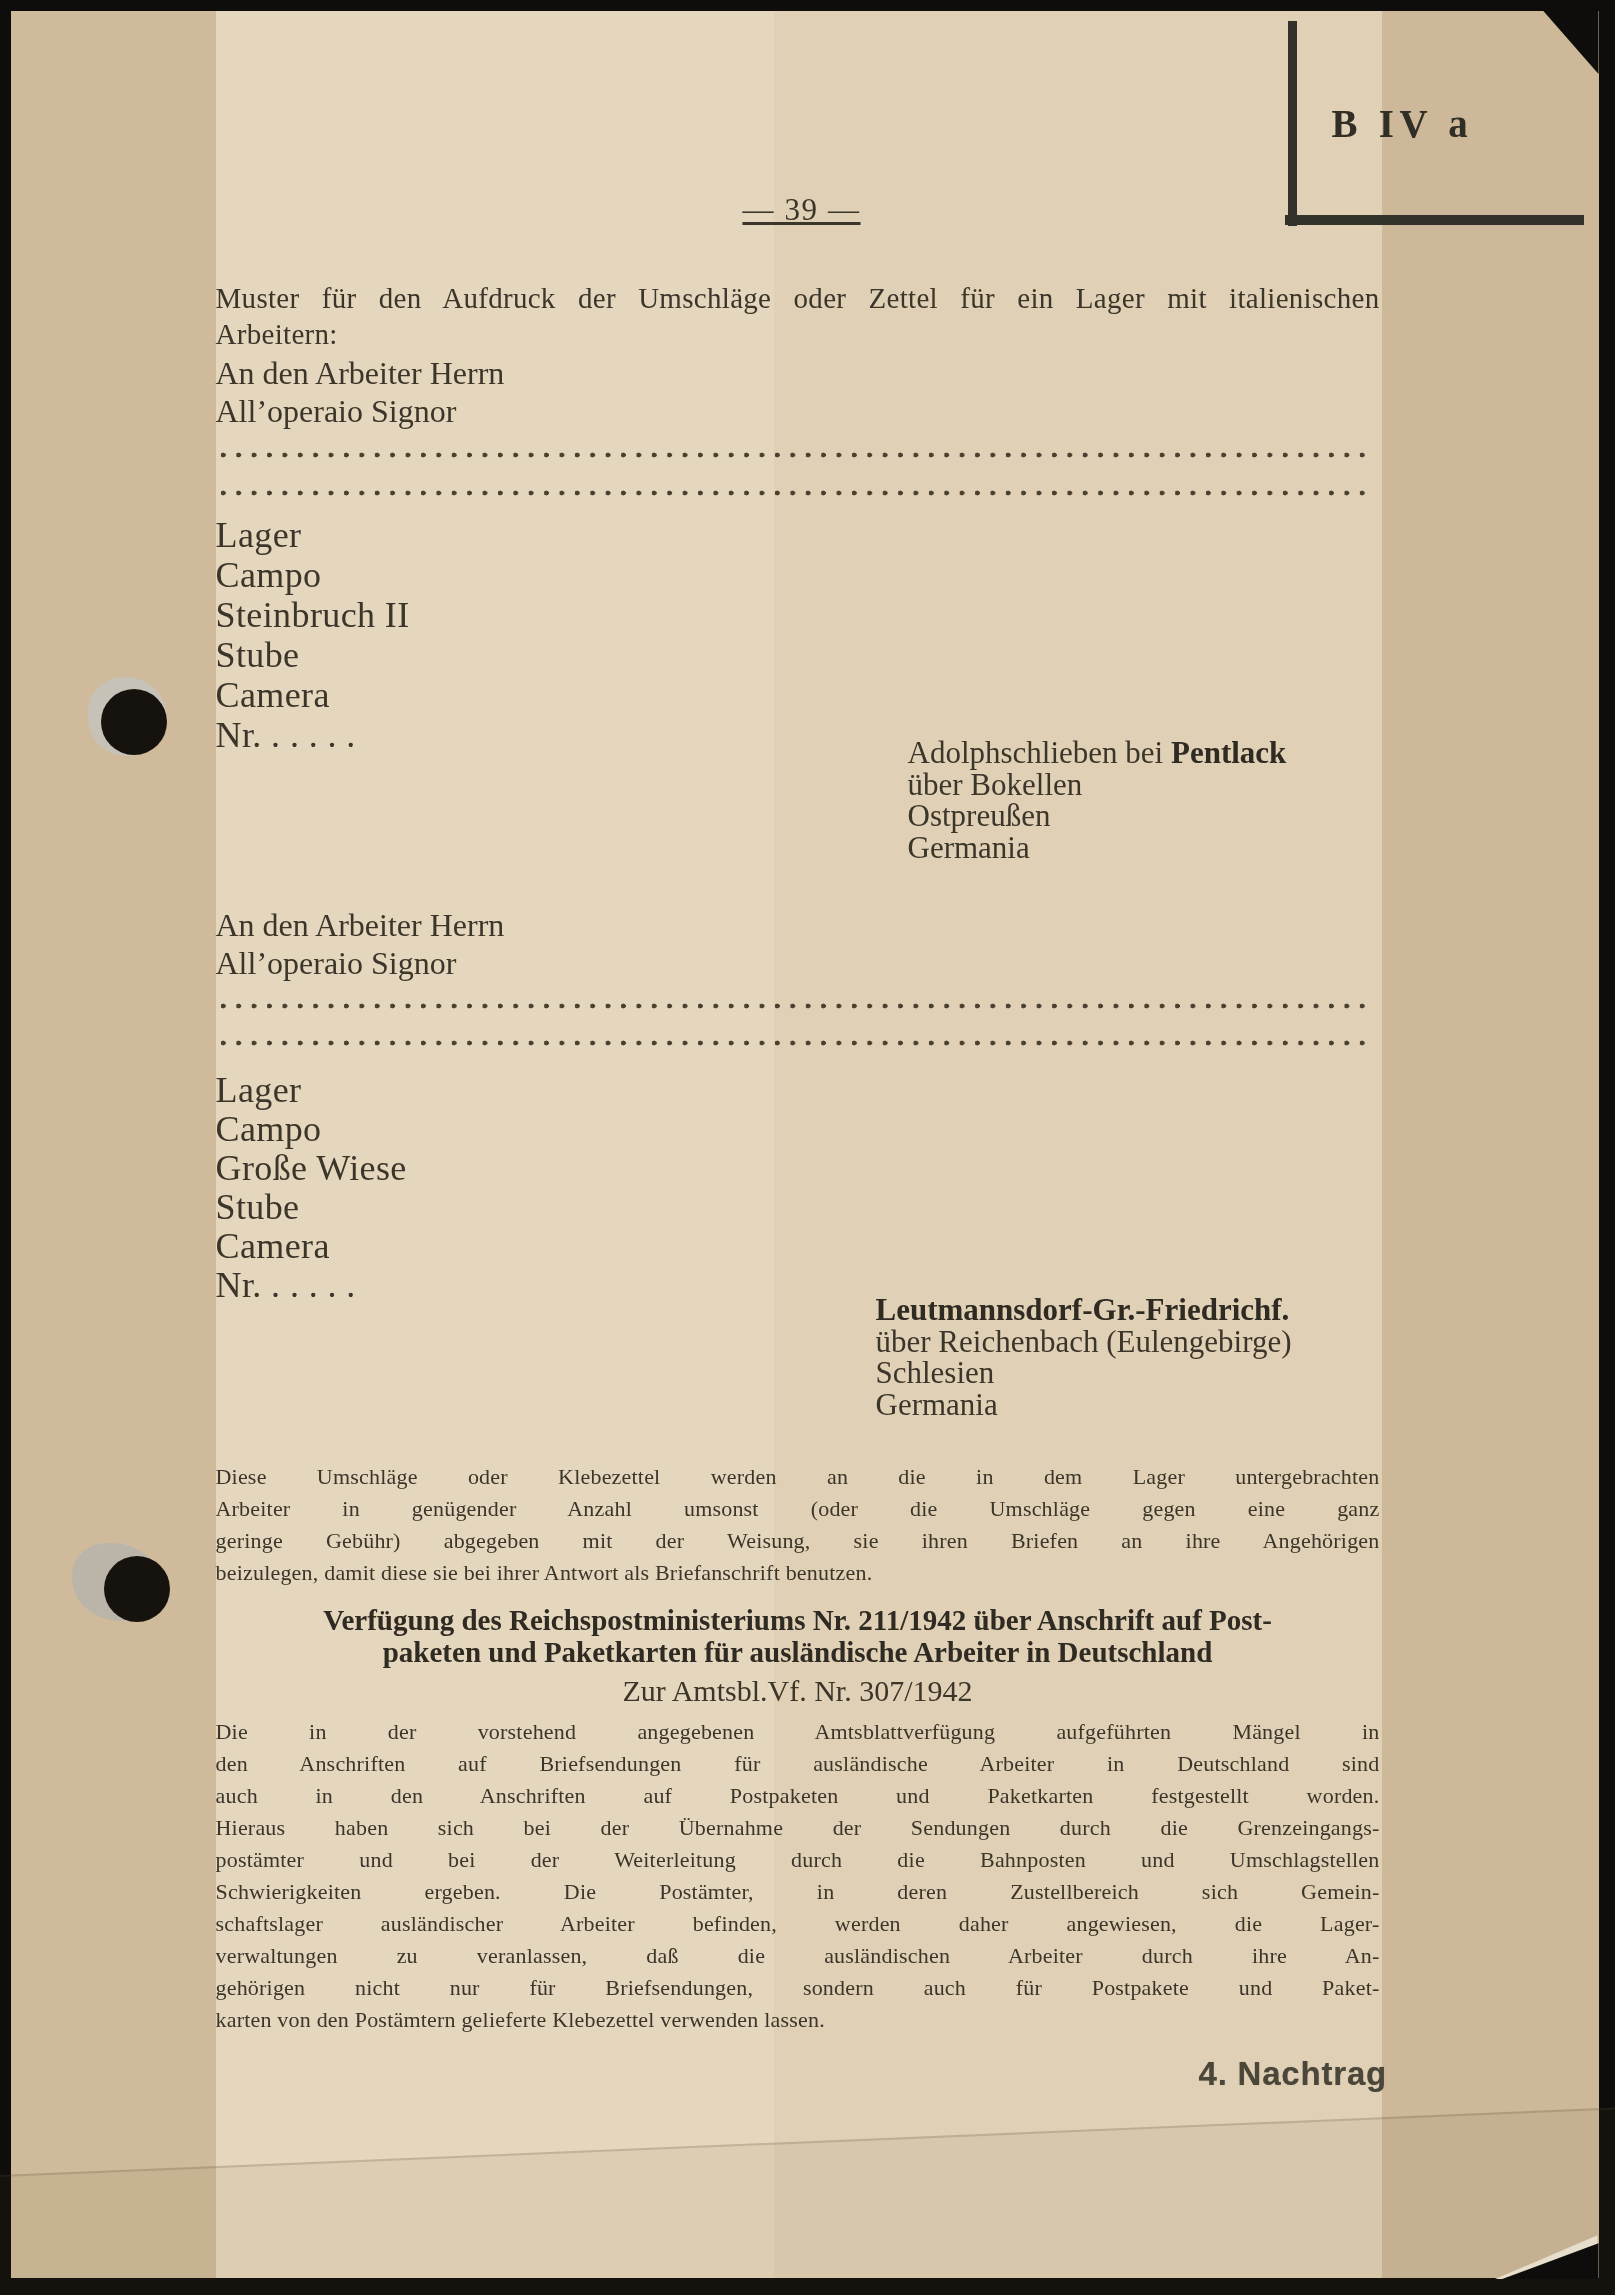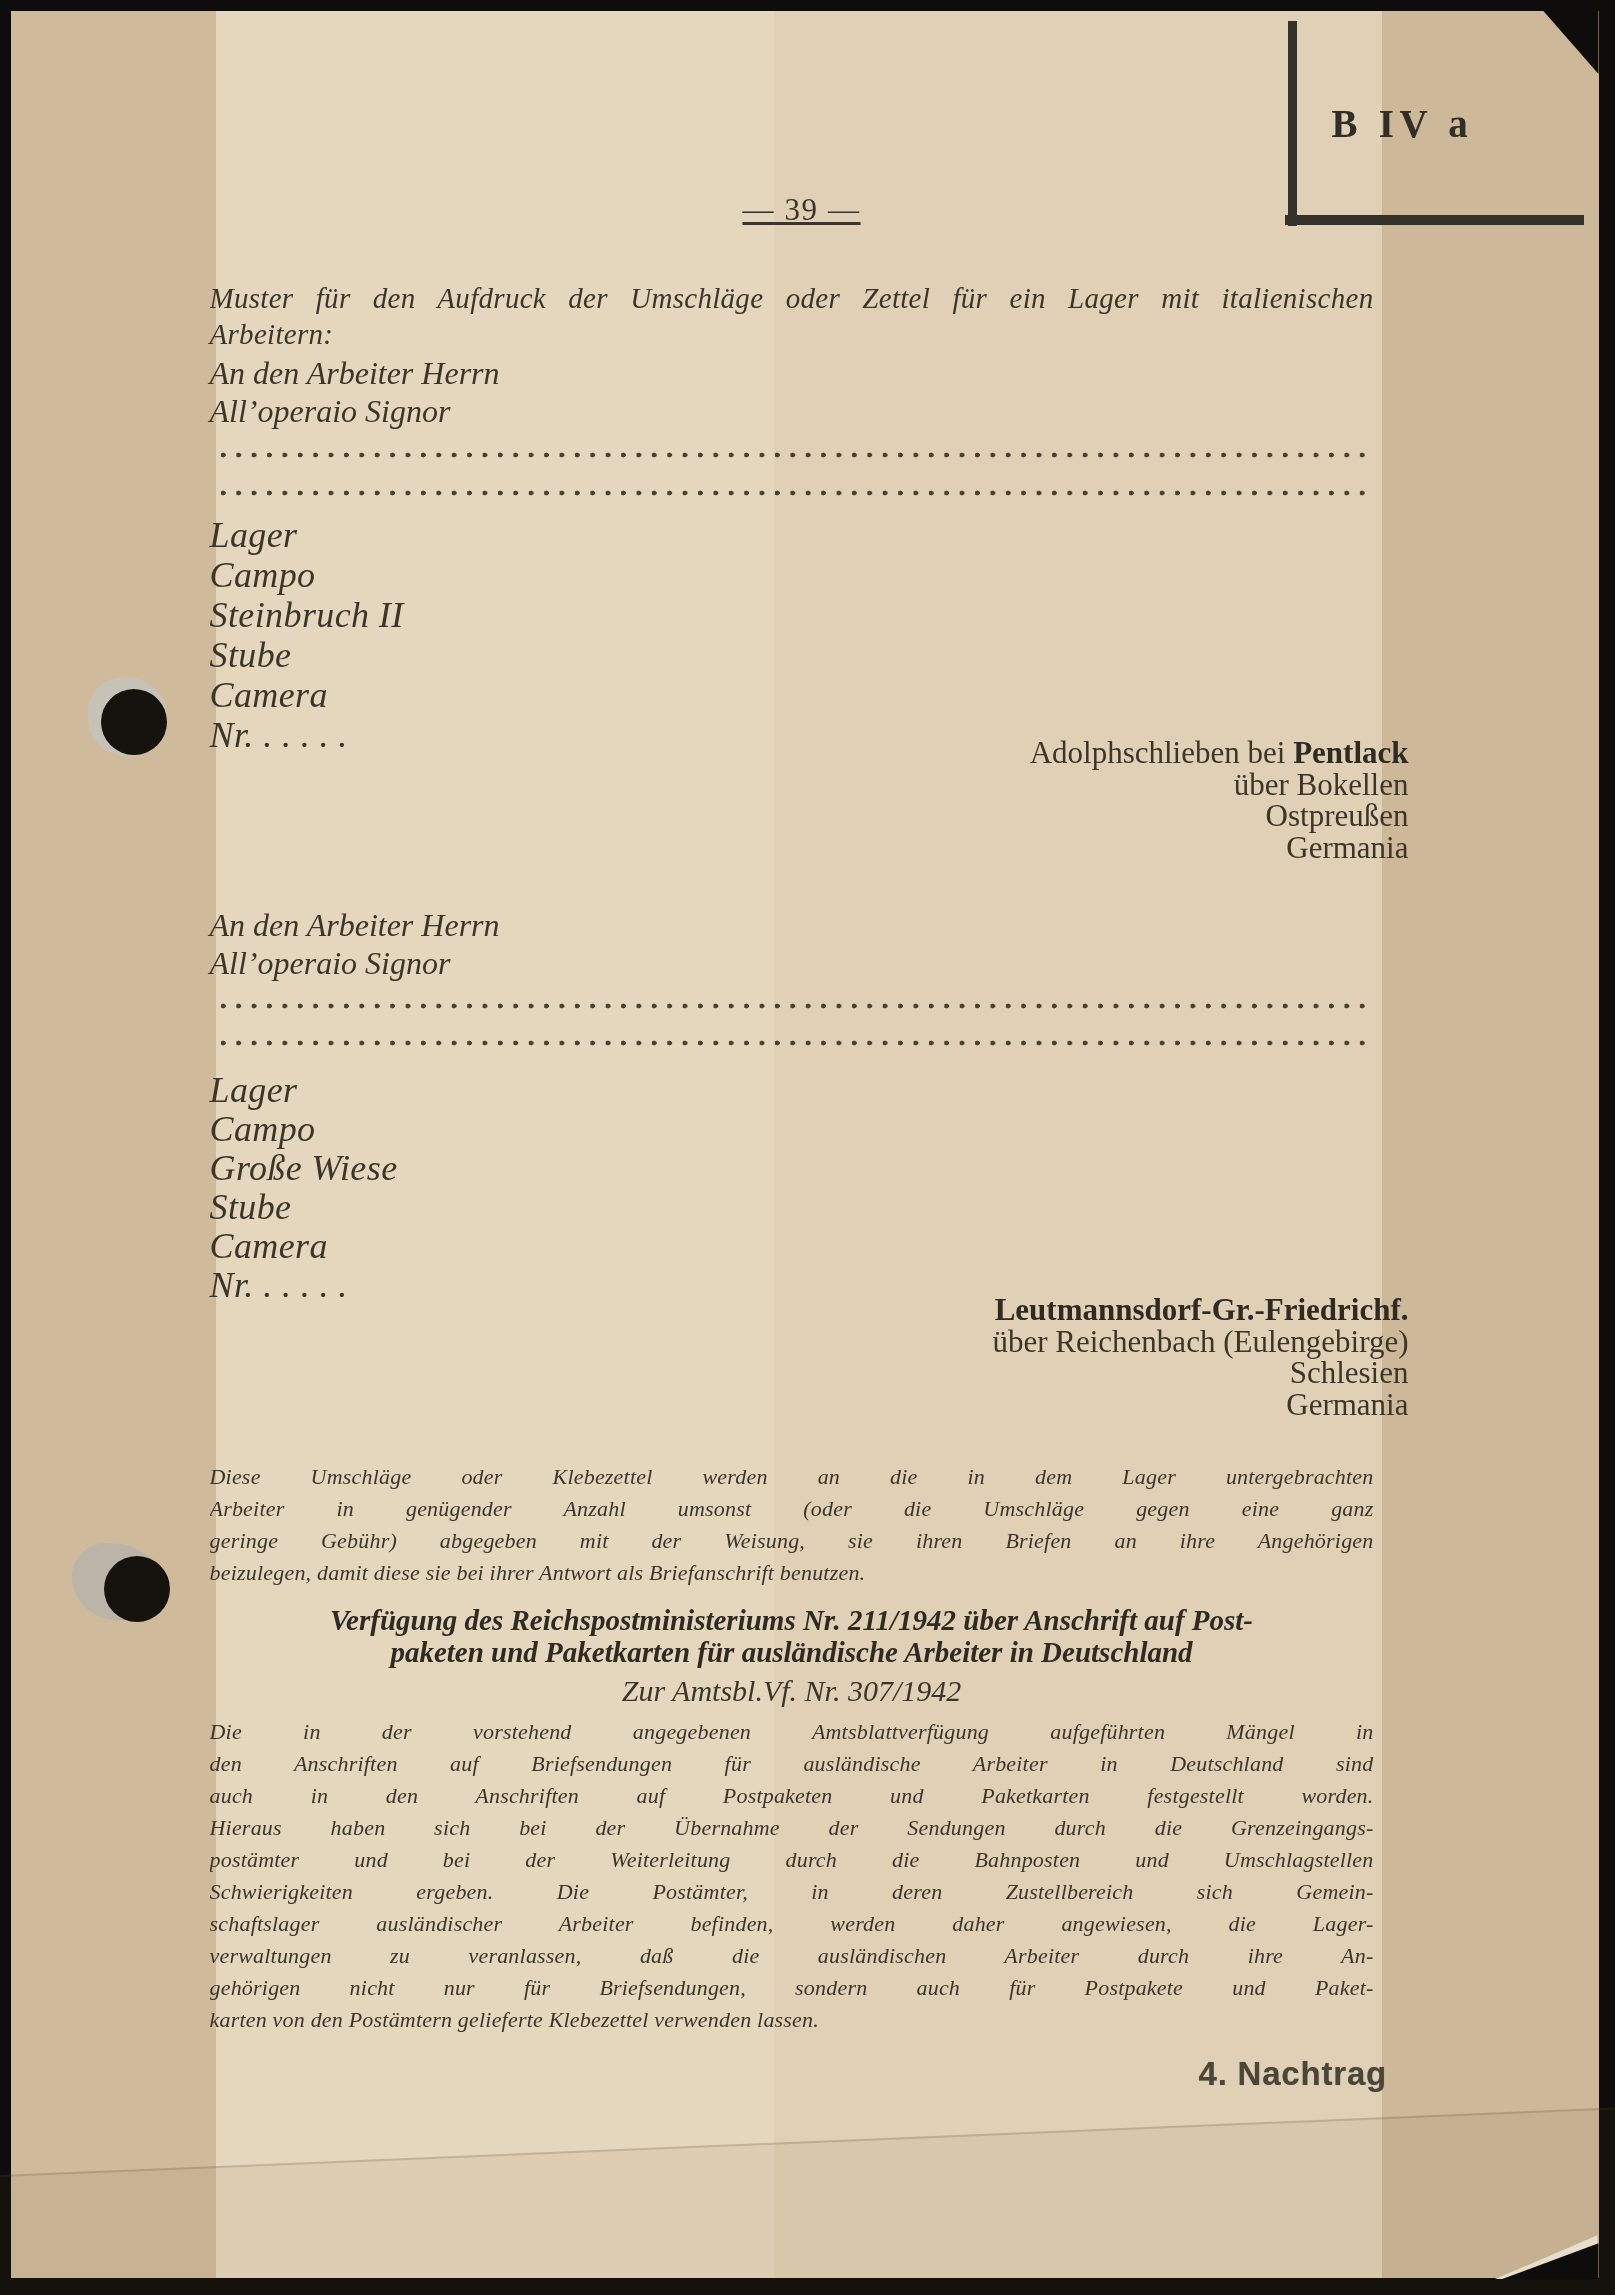--- a/index.html
+++ b/index.html
@@ -21,33 +21,33 @@
                 clip-path:polygon(0 100%,100% 0,100% 100%);}
   .topright-black{left:1509px;top:-11.3px;width:79px;height:74px;background:#0e0d0b;
                   clip-path:polygon(18% 0,100% 0,100% 100%);}
   .bracket{position:absolute;background:#34312a;}
   .bracket-v{left:1277px;top:9.7px;width:9.7px;height:205px;}
   .bracket-h{left:1274px;top:204px;width:299px;height:9.7px;}
   .classification{position:absolute;left:1291px;top:90px;width:202px;text-align:center;
                   font-size:39px;font-weight:700;letter-spacing:5.7px;color:#312e27;}
   .pagenum{position:absolute;left:209px;top:181px;width:1164px;text-align:center;
            font-size:31px;color:#3c352a;letter-spacing:1.6px;text-decoration:underline;}
-  .col{position:absolute;left:199px;width:1164px;color:#3c352a;font-style:italic;}
+  .col{position:absolute;left:205px;width:1164px;color:#3c352a;}
   .line{white-space:nowrap;overflow:visible;}
   .just{text-align:justify;text-align-last:justify;white-space:normal;overflow:hidden;max-height:36px;}
   .intro{top:268px;font-size:29px;line-height:38px;letter-spacing:0.3px;}
   .salut1{top:343px;font-size:32px;line-height:38px;}
   .salut2{top:895px;font-size:32px;line-height:38px;}
   .dotline{position:absolute;left:209px;width:1154px;height:8px;background-repeat:repeat-x;
            background-image:radial-gradient(circle at 3.2px 4px,#48412f 2.2px,rgba(0,0,0,0) 2.7px);
            background-size:15.4px 8px;}
   .dots1a{top:440px;} .dots1b{top:478px;} .dots2a{top:991px;} .dots2b{top:1028px;}
   .fields{font-size:36px;line-height:40px;letter-spacing:0.4px;}
   .fields1{top:504px;} .fields2{top:1060px;line-height:39px;}
-  .address{position:absolute;text-align:right;font-size:31px;line-height:31.5px;color:#3c352a;}
+  .address{position:absolute;text-align:left;font-size:31px;line-height:31.5px;color:#3c352a;}
   .addr1{left:897px;top:726px;width:501px;}
   .addr2{left:865px;top:1283px;width:533px;}
   .address b,.addr-bold{font-weight:700;color:#2f2a22;}
   .para{font-size:22px;line-height:32px;letter-spacing:0.2px;}
   .para1{top:1450px;} .para2{top:1705px;}
   .decree-heading{top:1593px;font-size:29px;line-height:32px;font-weight:700;color:#2f2a22;
                   text-align:center;}
   .decree-heading .line{white-space:nowrap;}
   .reference{top:1663px;font-size:30px;text-align:center;}
   .stamp{position:absolute;left:1188px;top:2044px;font-family:"Liberation Sans","DejaVu Sans",sans-serif;

